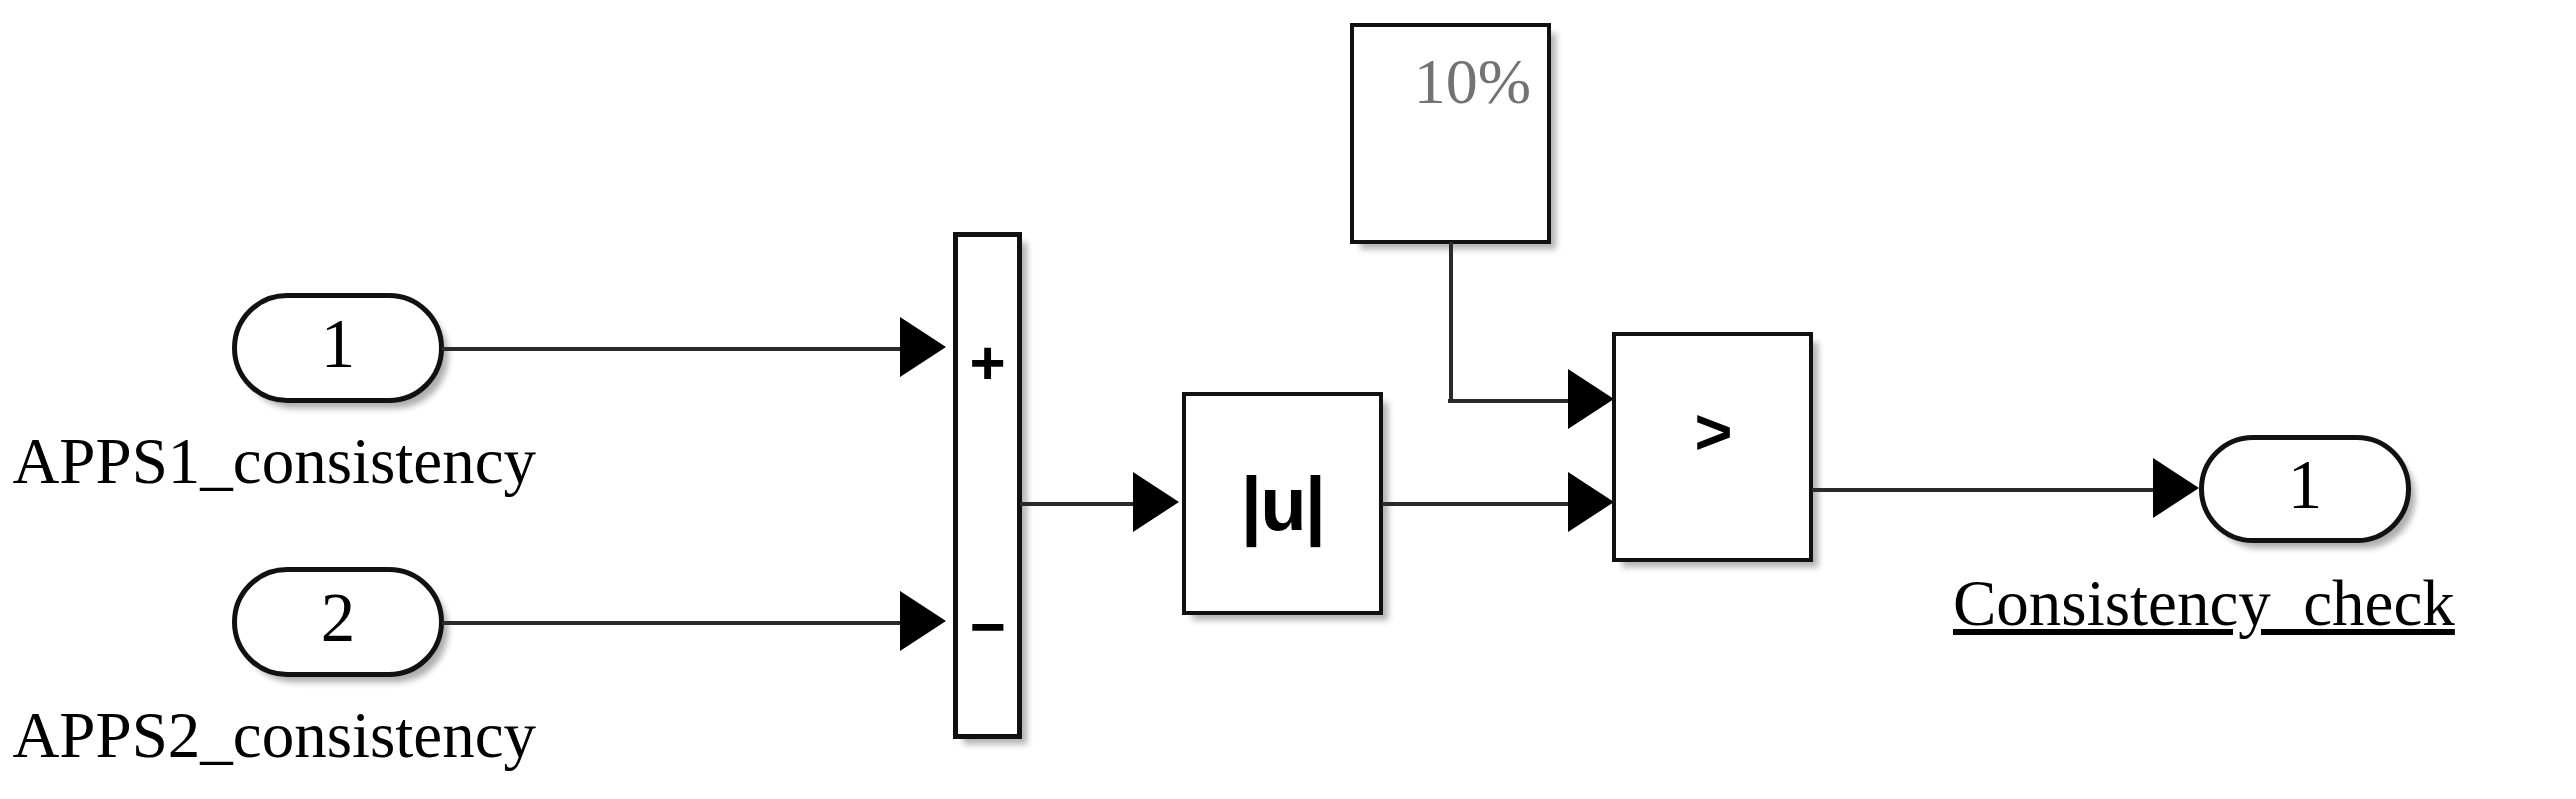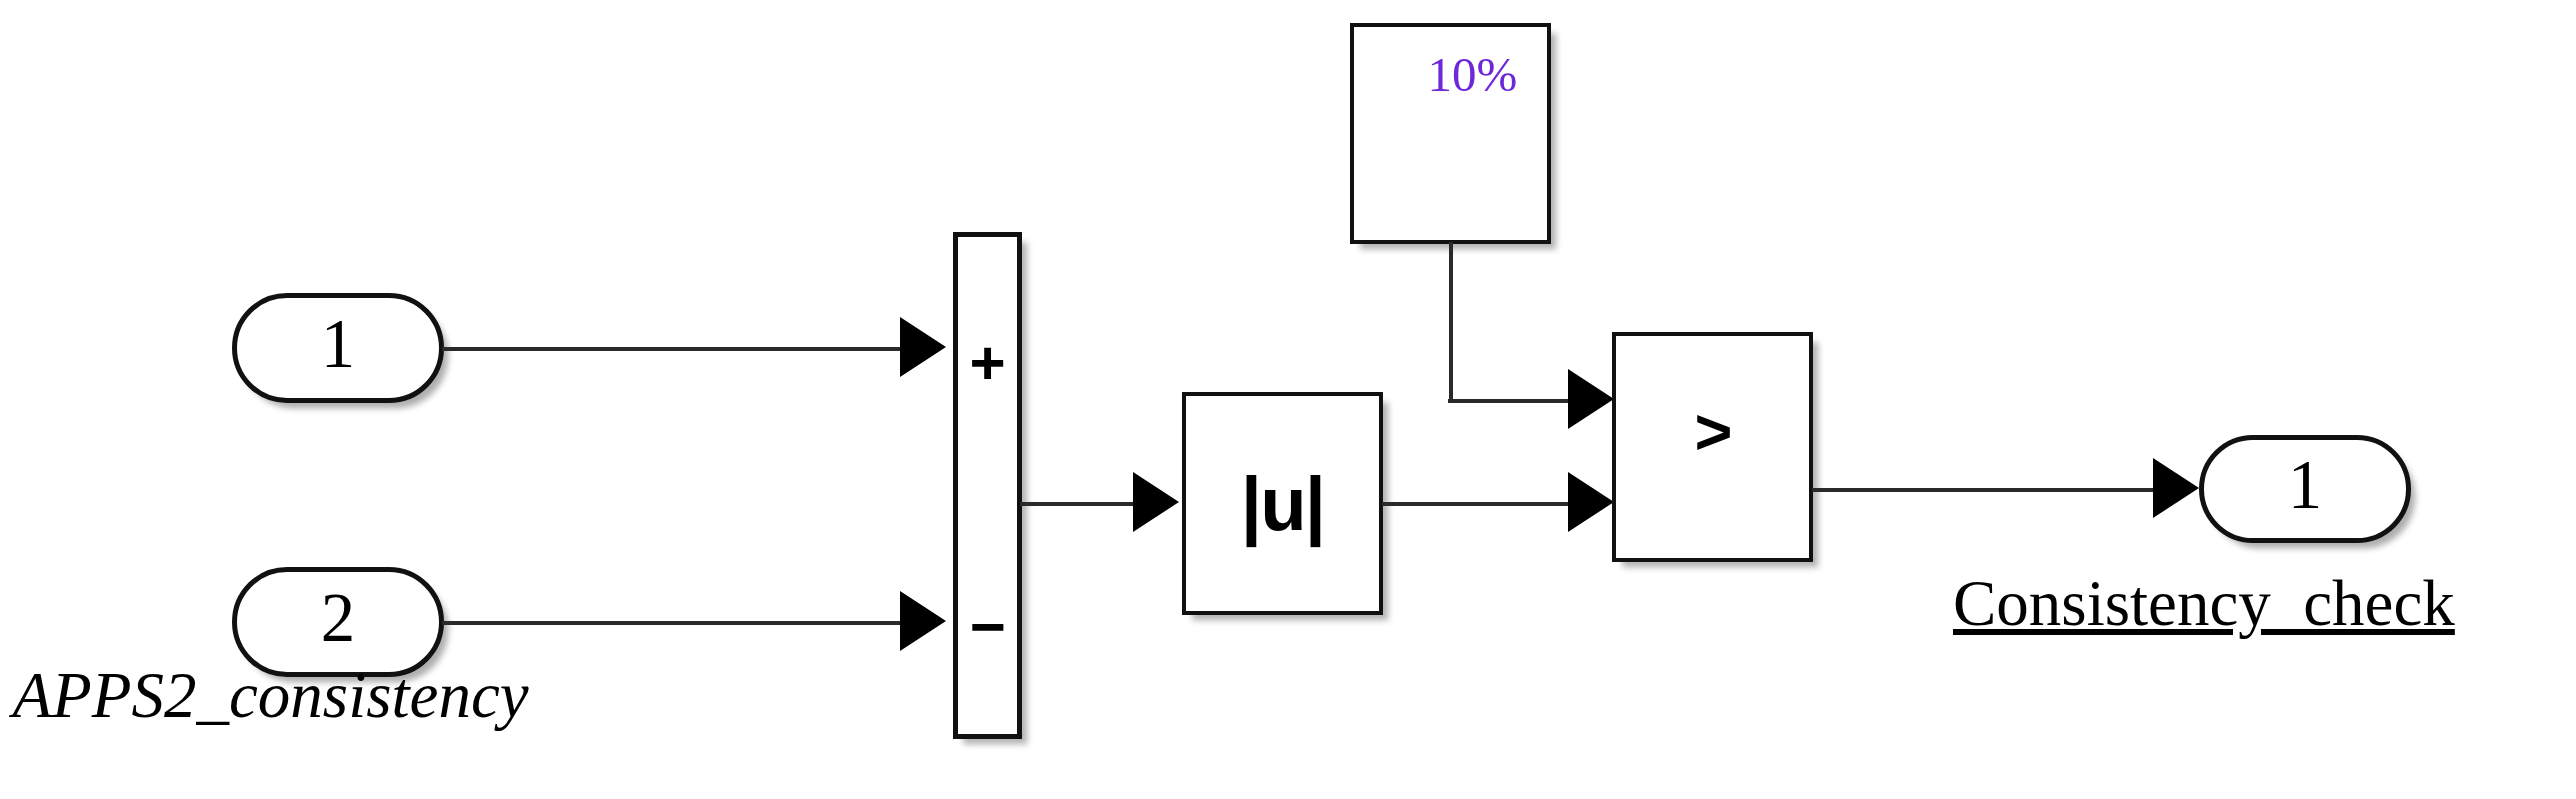--- a/index.html
+++ b/index.html
@@ -81,23 +81,23 @@
   .op-glyph {
     font-family: "Liberation Sans", "DejaVu Sans", sans-serif;
     font-weight: bold;
     font-size: 76px;
     line-height: 1;
     color: #000;
     letter-spacing: -1.8px;
   }
   .const-glyph {
     font-family: "Liberation Serif", "DejaVu Serif", serif;
-    font-size: 49px;
+    font-size: 64px;
     line-height: 1;
-    color: #6d28d9;
+    color: #737373;
     margin-left: 44px;
   }
   #compare-block .op-glyph {
     font-size: 65px;
     position: relative;
     top: -16px;
   }
   #const-block { align-items: flex-start; padding-top: 23px; }
 
   
@@ -122,28 +122,29 @@
   }
 </style>
 </head>
 <body>
 
 <div id="canvas">
 
   <div class="port" id="inport-1" style="left:232px; top:293px; width:212px; height:110px;">
     <span class="port-num">1</span>
   </div>
+  <div class="blk-label" style="left:12.4px; top:429px;">APPS1_consistency</div>
 
   <div class="wire-h" style="left:442px; top:347px; width:460px;"></div>
   <div class="arrow" style="left:900px; top:317px;"></div>
 
   <div class="port" id="inport-2" style="left:232px; top:567px; width:212px; height:110px;">
     <span class="port-num">2</span>
   </div>
-  <div class="blk-label" style="left:12.4px; top:663px;font-style:italic;">APPS2_consistency</div>
+  <div class="blk-label" style="left:12.4px; top:703px;">APPS2_consistency</div>
 
   <div class="wire-h" style="left:442px; top:621px; width:460px;"></div>
   <div class="arrow" style="left:900px; top:591px;"></div>
 
   <div class="blk" id="sum-block" style="left:953px; top:232px; width:69px; height:507px;">
     <span class="sign" id="sum-plus">+</span>
     <span class="sign" id="sum-minus">−</span>
   </div>
 
   <div class="wire-h" style="left:1020px; top:502px; width:115px;"></div>

